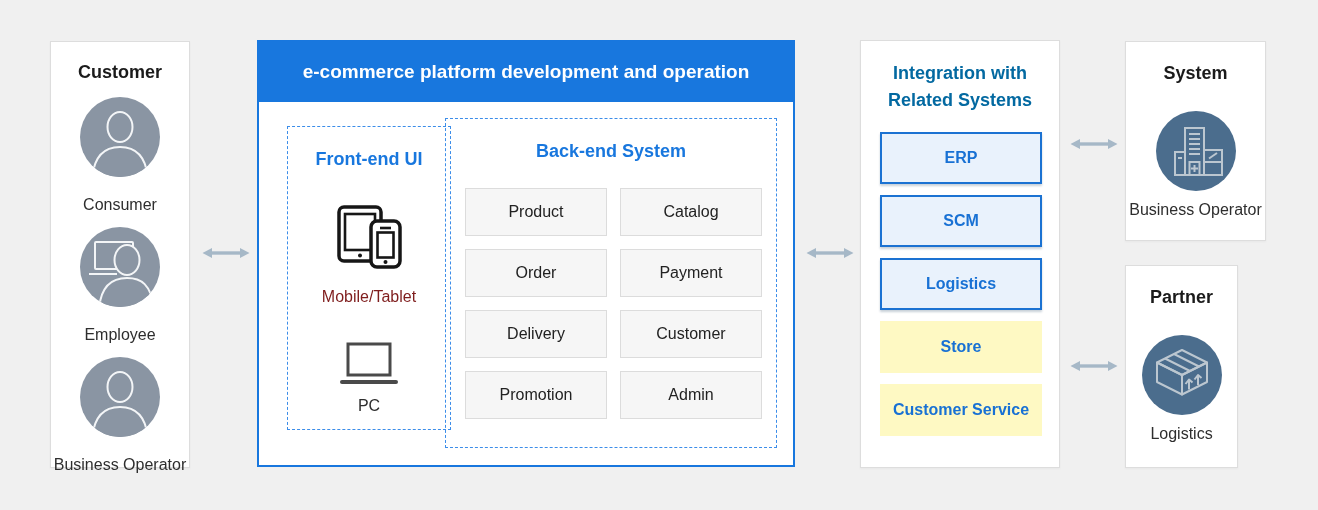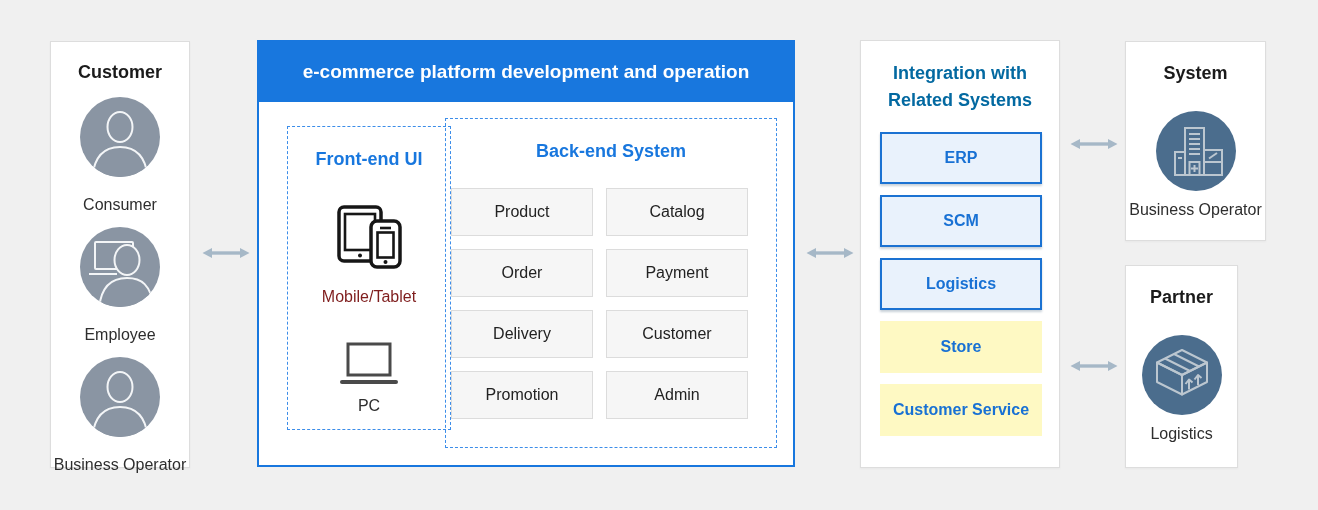--- a/index.html
+++ b/index.html
@@ -63,21 +63,21 @@
   .dashed-title {
     position: absolute;
     top: 22px; left: 0; width: 100%;
     font-size: 18px; font-weight: bold; color: #1877de;
   }
   .fe-icon-mobile { position: absolute; top: 78px; left: 50%; transform: translateX(-50%); }
   .fe-label-mobile { position: absolute; top: 161px; left: 0; width: 100%; font-size: 16px; color: #7f1d1d; }
   .fe-icon-pc { position: absolute; top: 214px; left: 50%; transform: translateX(-50%); }
   .fe-label-pc { position: absolute; top: 270px; left: 0; width: 100%; font-size: 16px; color: #2e2e2e; }
   .backend-grid {
-    position: absolute; left: 5px; top: 69px;
+    position: absolute; left: 19px; top: 69px;
     display: grid;
     grid-template-columns: 142px 142px;
     column-gap: 6px;
     row-gap: 14px;
     gap: 13px;
   }
   .module-box {
     height: 48px;
     background: #f6f6f6;
     border: 1px solid #dcdcdc;

